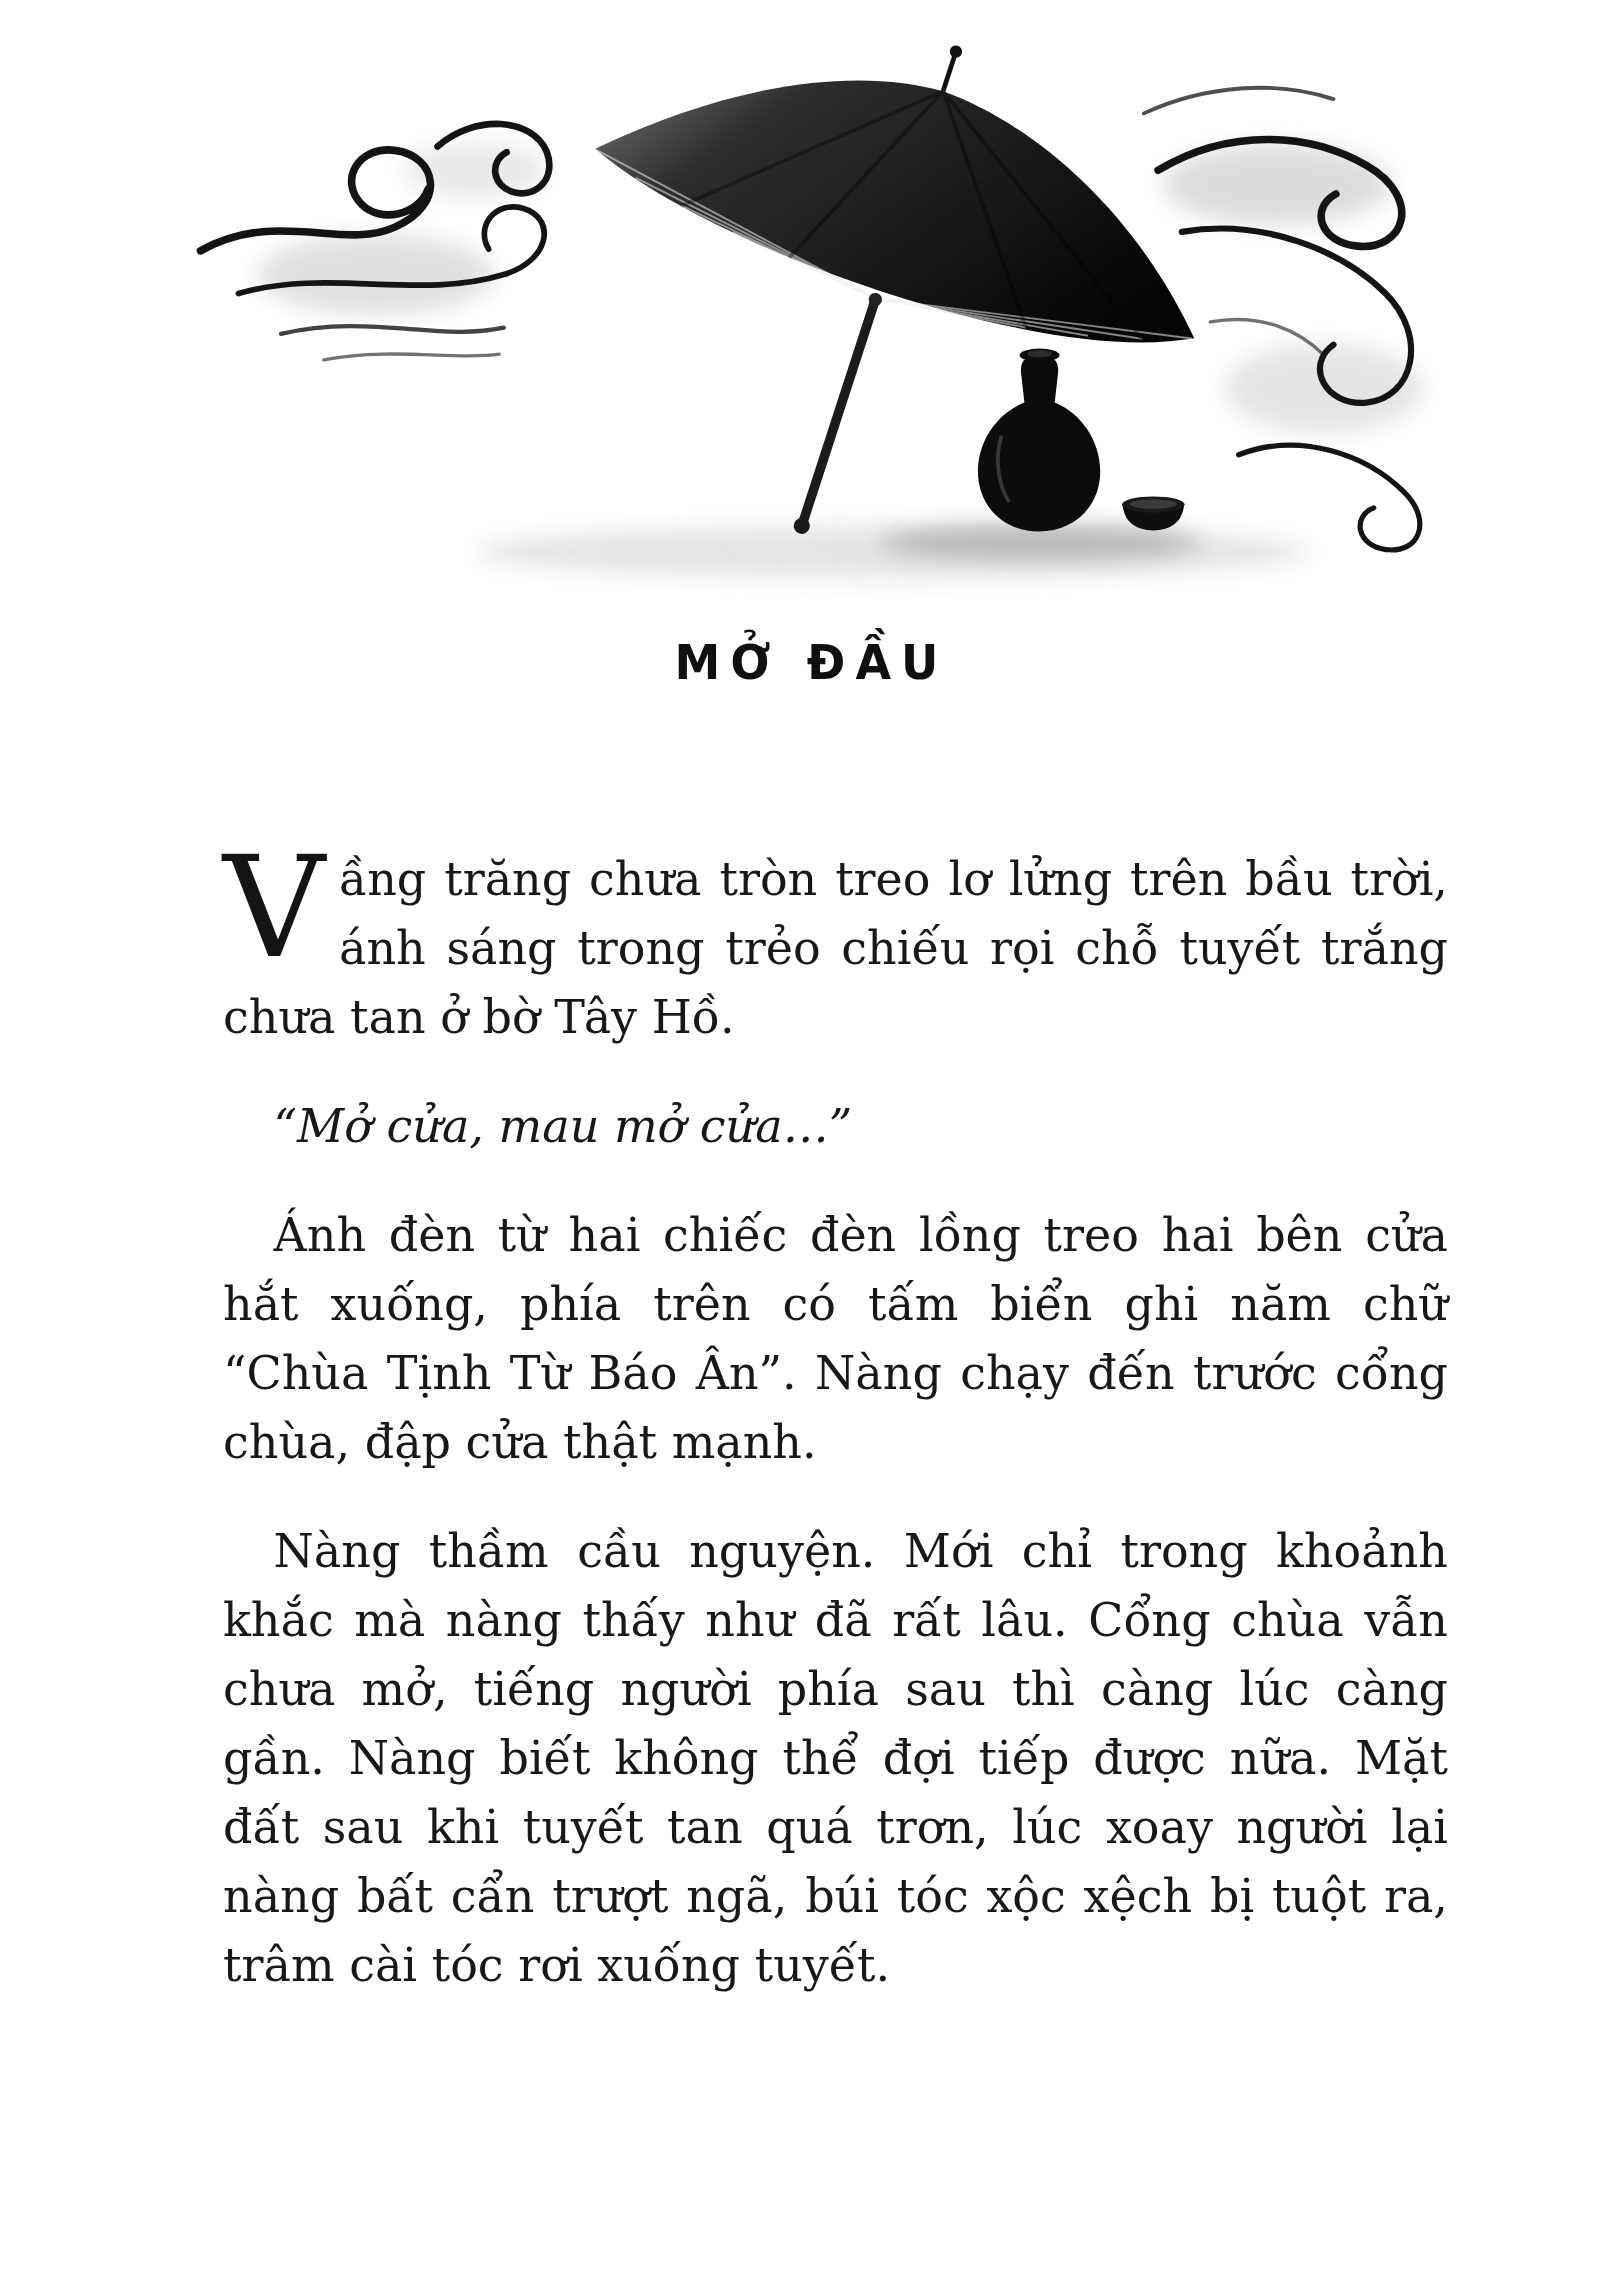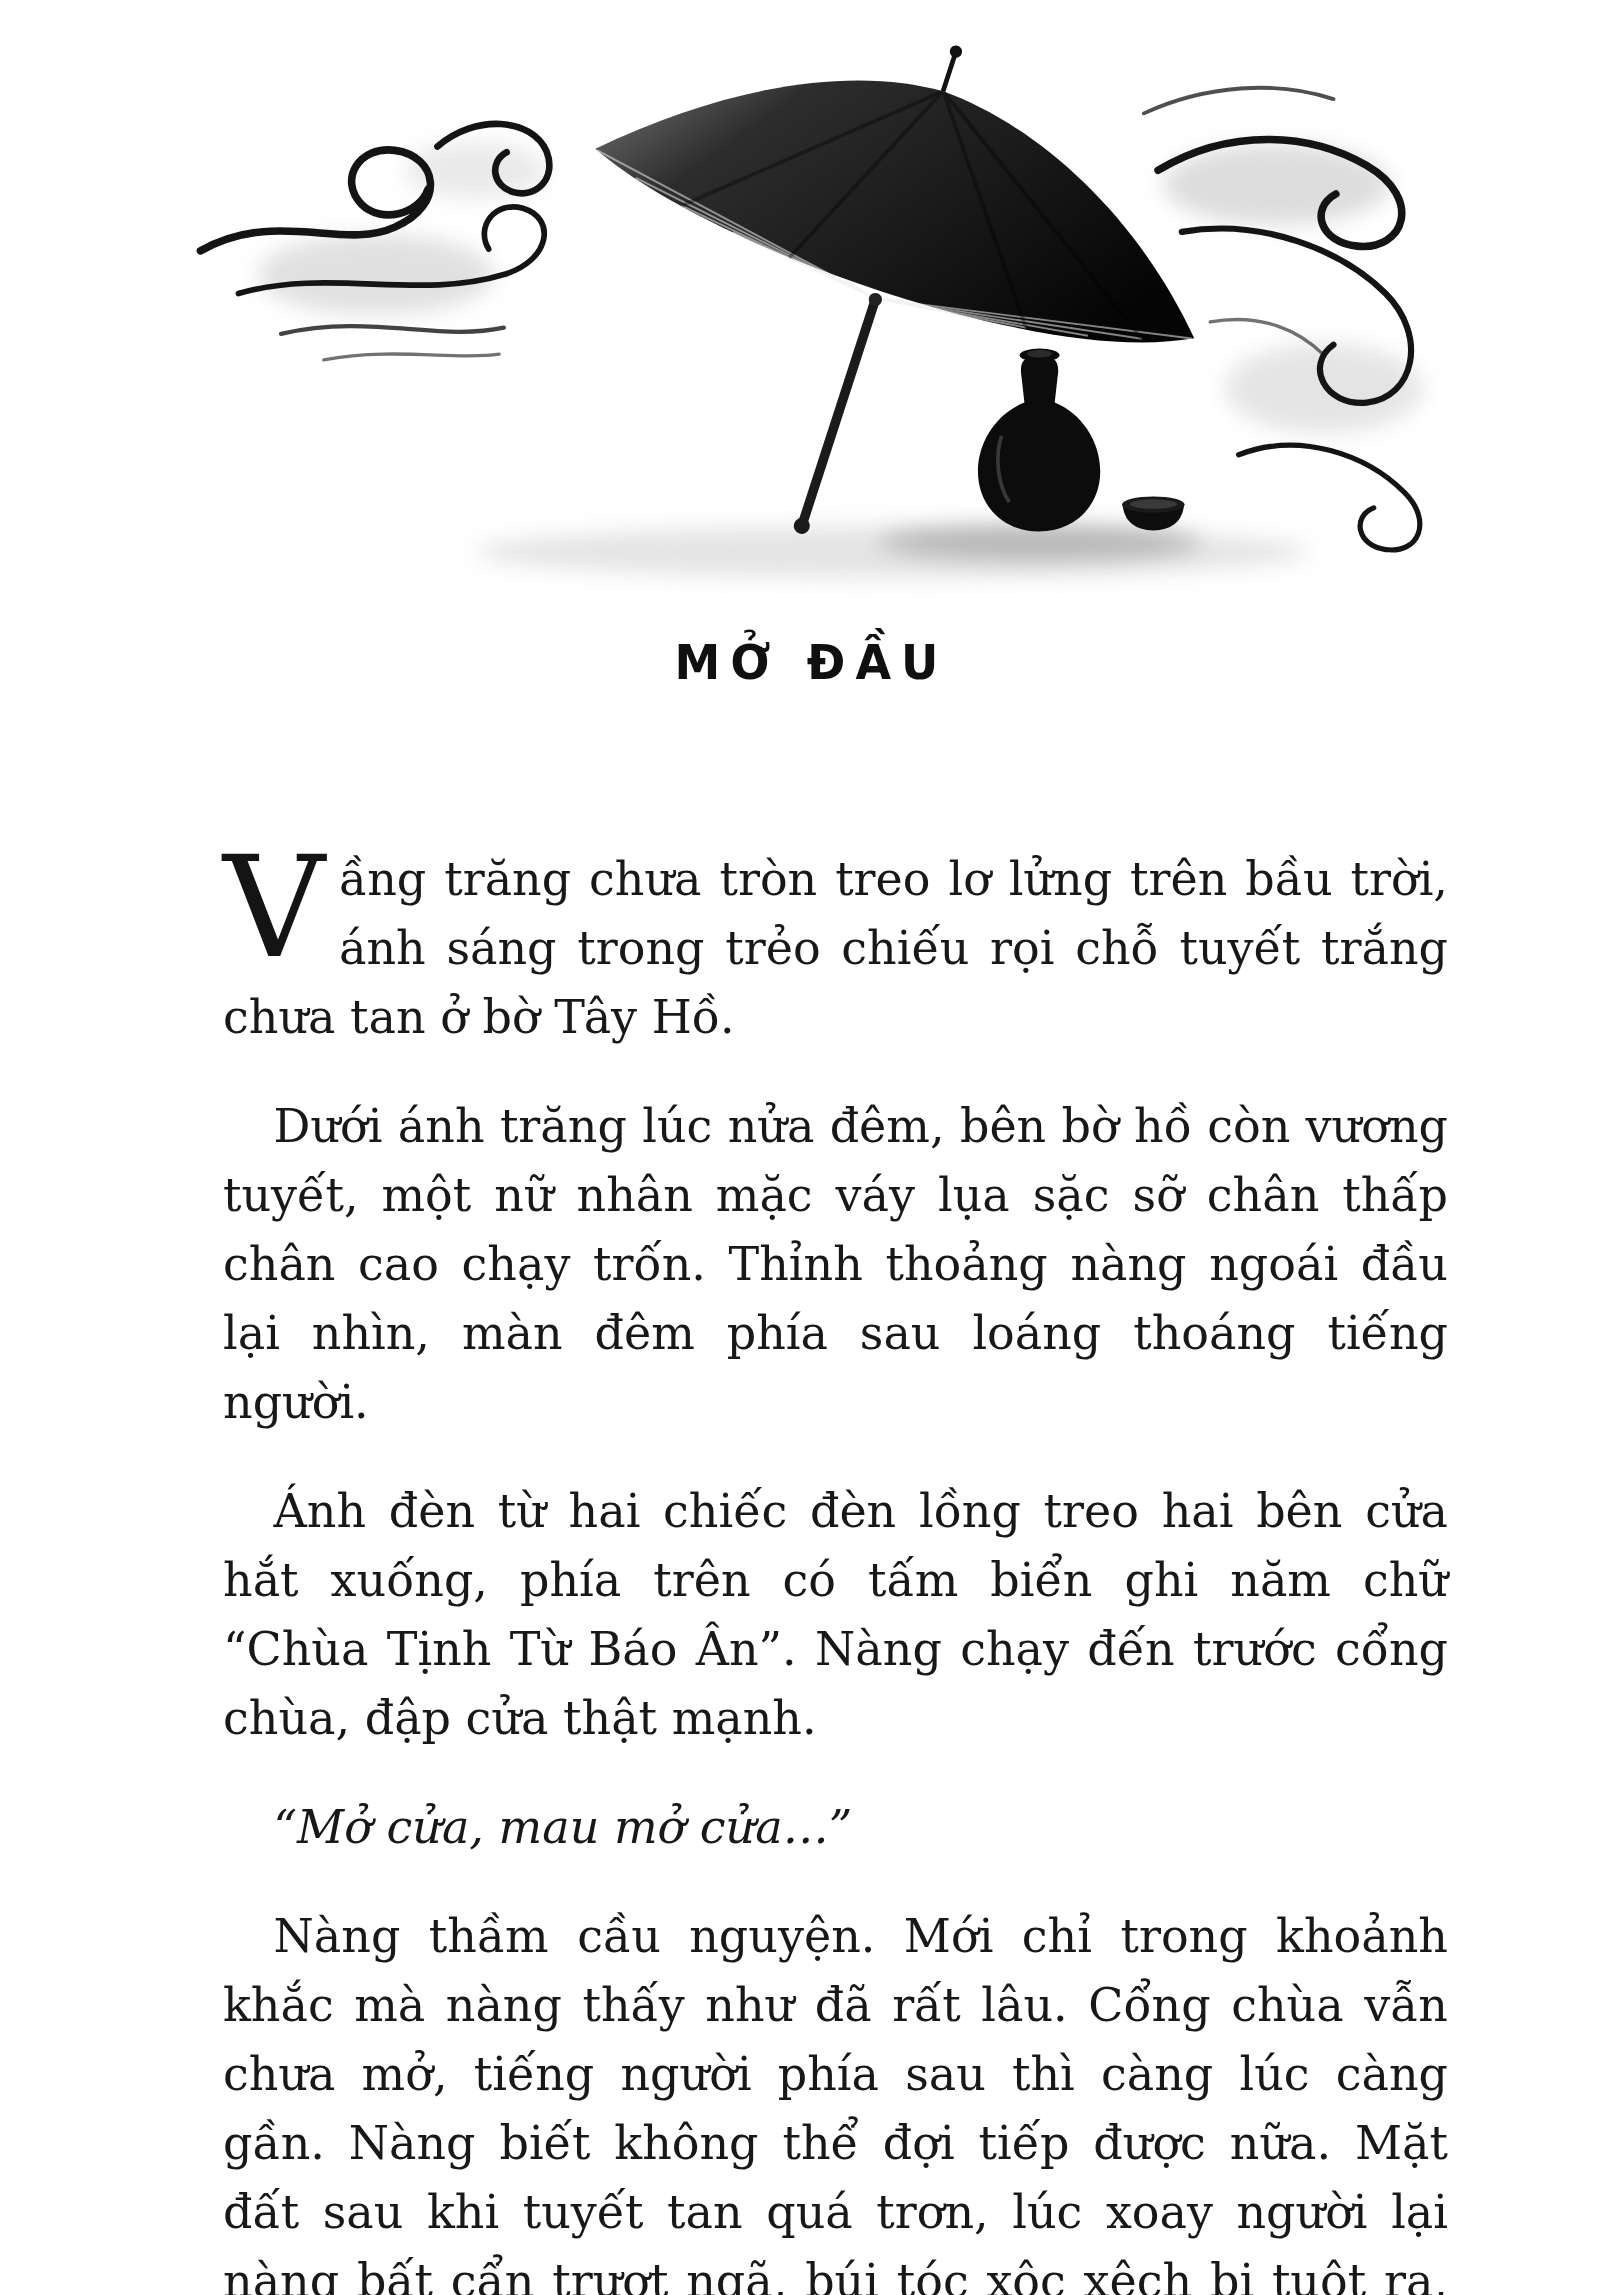--- a/index.html
+++ b/index.html
@@ -132,18 +132,17 @@
     </g>
   </svg>
 </div>
 
 <h1 class="chapter-title">MỞ ĐẦU</h1>
 
 <div class="body-text">
   <p class="opening">
     <span class="dropcap">V</span><span>ầng trăng chưa tròn treo lơ lửng trên bầu trời, ánh sáng trong trẻo chiếu rọi chỗ tuyết trắng chưa tan ở bờ Tây Hồ.</span>
   </p>
-  <p class="indent">Dưới ánh trăng lúc nửa đêm, bên bờ hồ còn vương tuyết, một nữ nhân mặc váy lụa sặc sỡ chân thấp chân cao chạy trốn. Thỉnh thoảng nàng ngoái đầu lại nhìn, màn đêm phía sau loáng thoáng tiếng người.</p>
+  <p class="indent quote">“Mở cửa, mau mở cửa…”</p>
   <p class="indent">Ánh đèn từ hai chiếc đèn lồng treo hai bên cửa hắt xuống, phía trên có tấm biển ghi năm chữ “Chùa Tịnh Từ Báo Ân”. Nàng chạy đến trước cổng chùa, đập cửa thật mạnh.</p>
-  <p class="indent quote">“Mở cửa, mau mở cửa…”</p>
   <p class="indent">Nàng thầm cầu nguyện. Mới chỉ trong khoảnh khắc mà nàng thấy như đã rất lâu. Cổng chùa vẫn chưa mở, tiếng người phía sau thì càng lúc càng gần. Nàng biết không thể đợi tiếp được nữa. Mặt đất sau khi tuyết tan quá trơn, lúc xoay người lại nàng bất cẩn trượt ngã, búi tóc xộc xệch bị tuột ra, trâm cài tóc rơi xuống tuyết.</p>
 </div>
 
 
 </body></html>

